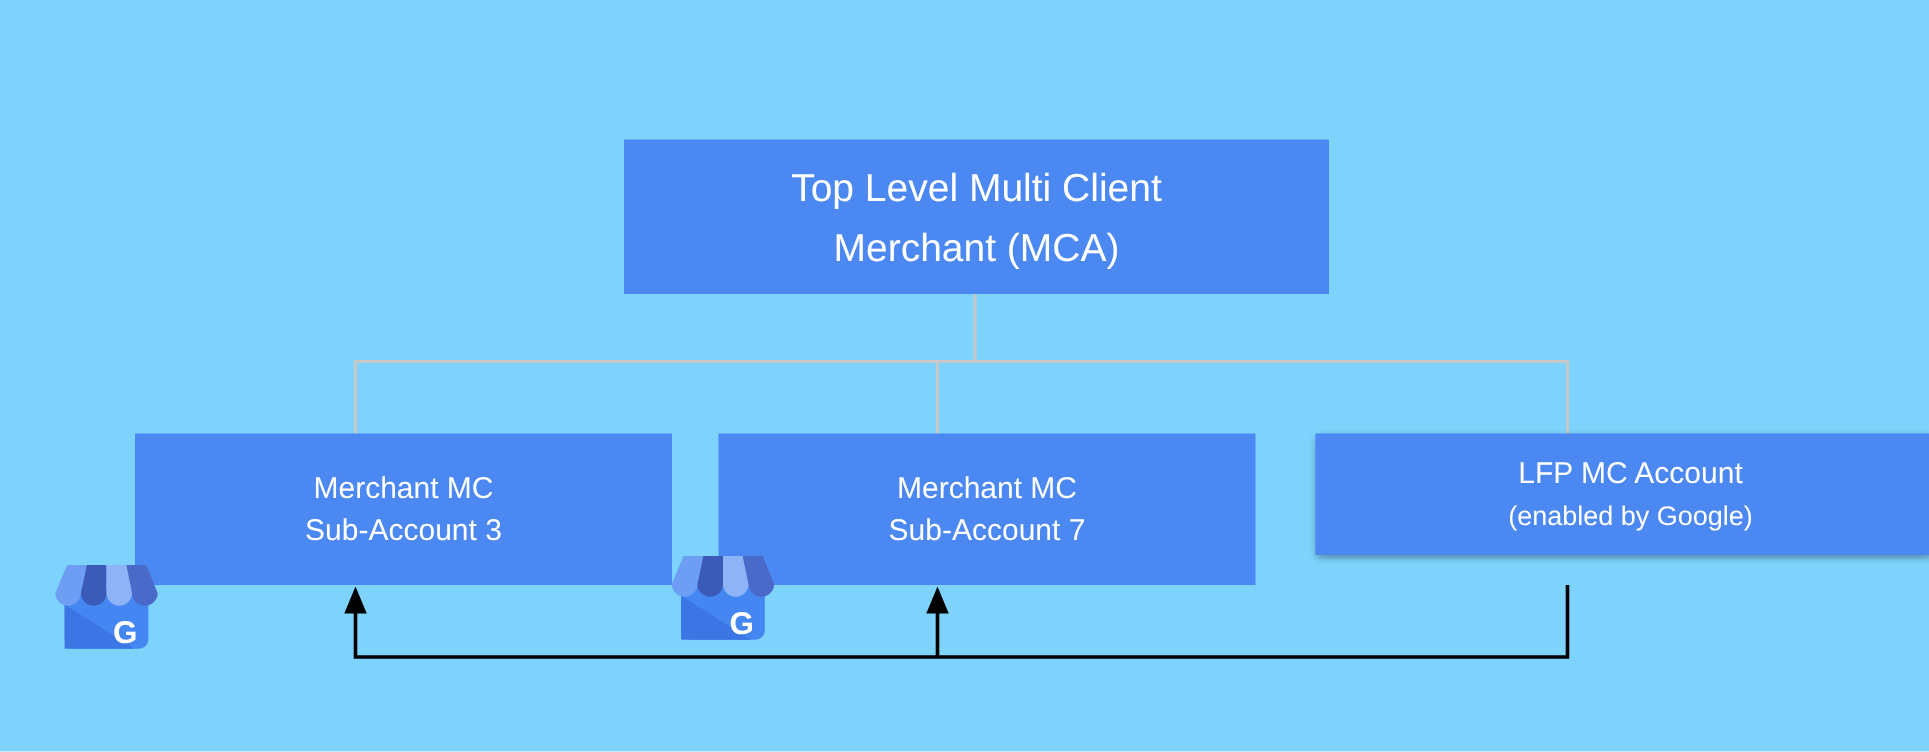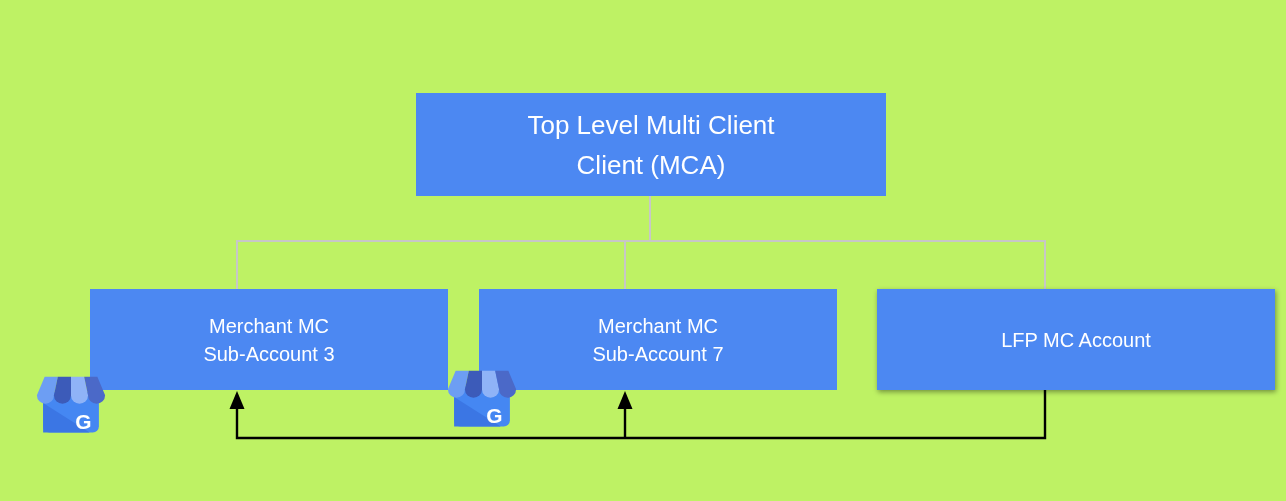--- a/index.html
+++ b/index.html
@@ -1,30 +1,30 @@
 <!DOCTYPE html>
 <html><head>
 <meta charset="utf-8">
 <style>
   html,body{margin:0;padding:0;background:#ffffff;}
   .canvas{
-    position:relative;width:1286px;height:501px;background:#bef264;
+    position:relative;width:1286px;height:501px;background:#7dd3fc;
     font-family:"Liberation Sans",sans-serif;overflow:hidden;
   }
   .layer{position:absolute;left:0;top:0;width:1286px;height:501px;}
   .node{
     position:absolute;background:#4c88f2;color:#ffffff;
     display:flex;flex-direction:column;align-items:center;justify-content:center;
     text-align:center;
   }
   .node-mca{left:416px;top:93px;width:470px;height:103px;font-size:26px;line-height:40px;}
   .node-sub{font-size:20px;line-height:28px;margin-left:32px;}
   .node-sub1{left:58px;top:289px;width:358px;height:101px;}
   .node-sub2{left:447px;top:289px;width:358px;height:101px;}
-  .node-lfp{left:845px;top:289px;width:398px;height:101px;box-shadow:1px 2px 5px rgba(0,0,0,0.4);}
+  .node-lfp{left:845px;top:289px;width:398px;height:81px;box-shadow:1px 2px 5px rgba(0,0,0,0.4);padding-left:11px;}
   .node-lfp .line2{font-size:18px;}
   .gmb-icon{position:absolute;width:78px;height:62px;}
   .gmb-icon-1{left:32px;top:372px;}
   .gmb-icon-2{left:443px;top:366px;}
   .gmb-g{font-family:"Liberation Sans",sans-serif;font-weight:bold;font-size:27px;}
 </style>
 </head>
 <body>
 
 <div class="canvas">
@@ -38,35 +38,36 @@
     <path d="M1045 241 V290" fill="none" stroke-width="2" stroke="#c7c7c7"></path>
 
     <path d="M1045 390 L1045 438 L237 438 L237 408" fill="none" stroke-width="2.4" stroke="#000000"></path>
     <path d="M625 438 L625 408" fill="none" stroke-width="2.4" stroke="#000000"></path>
     <polygon points="237,391 229.5,409 244.5,409" fill="#000000"></polygon>
     <polygon points="625,391 617.5,409 632.5,409" fill="#000000"></polygon>
   </svg>
 
   <div class="node node-mca">
     <div class="line1">Top Level Multi Client</div>
-    <div class="line2">Client (MCA)</div>
+    <div class="line2">Merchant (MCA)</div>
   </div>
 
   <div class="node node-sub node-sub1">
     <div class="line1">Merchant MC</div>
     <div class="line2">Sub-Account 3</div>
   </div>
 
   <div class="node node-sub node-sub2">
     <div class="line1">Merchant MC</div>
     <div class="line2">Sub-Account 7</div>
   </div>
 
   <div class="node node-sub node-lfp">
     <div class="line1">LFP MC Account</div>
+    <div class="line2">(enabled by Google)</div>
   </div>
 
   <svg class="gmb-icon gmb-icon-1" viewBox="0 0 100 80">
     <rect x="14" y="26" width="72" height="52" rx="8" fill="#4587f2"></rect>
     <polygon points="14,40 74,78 14,78" fill="#3b76e4"></polygon>
     <path d="M16 6 L33 6 L28 30 A11 11 0 0 1 6 30 Z" fill="#6d9ef3"></path>
     <path d="M33 6 L50 6 L50 30 A11 11 0 0 1 28 30 Z" fill="#3c5bb9"></path>
     <path d="M50 6 L67 6 L72 30 A11 11 0 0 1 50 30 Z" fill="#8fb3f7"></path>
     <path d="M67 6 L84 6 L94 30 A11 11 0 0 1 72 30 Z" fill="#4b69c8"></path>
     <text class="gmb-g" x="66" y="73" text-anchor="middle" fill="#ffffff">G</text>

